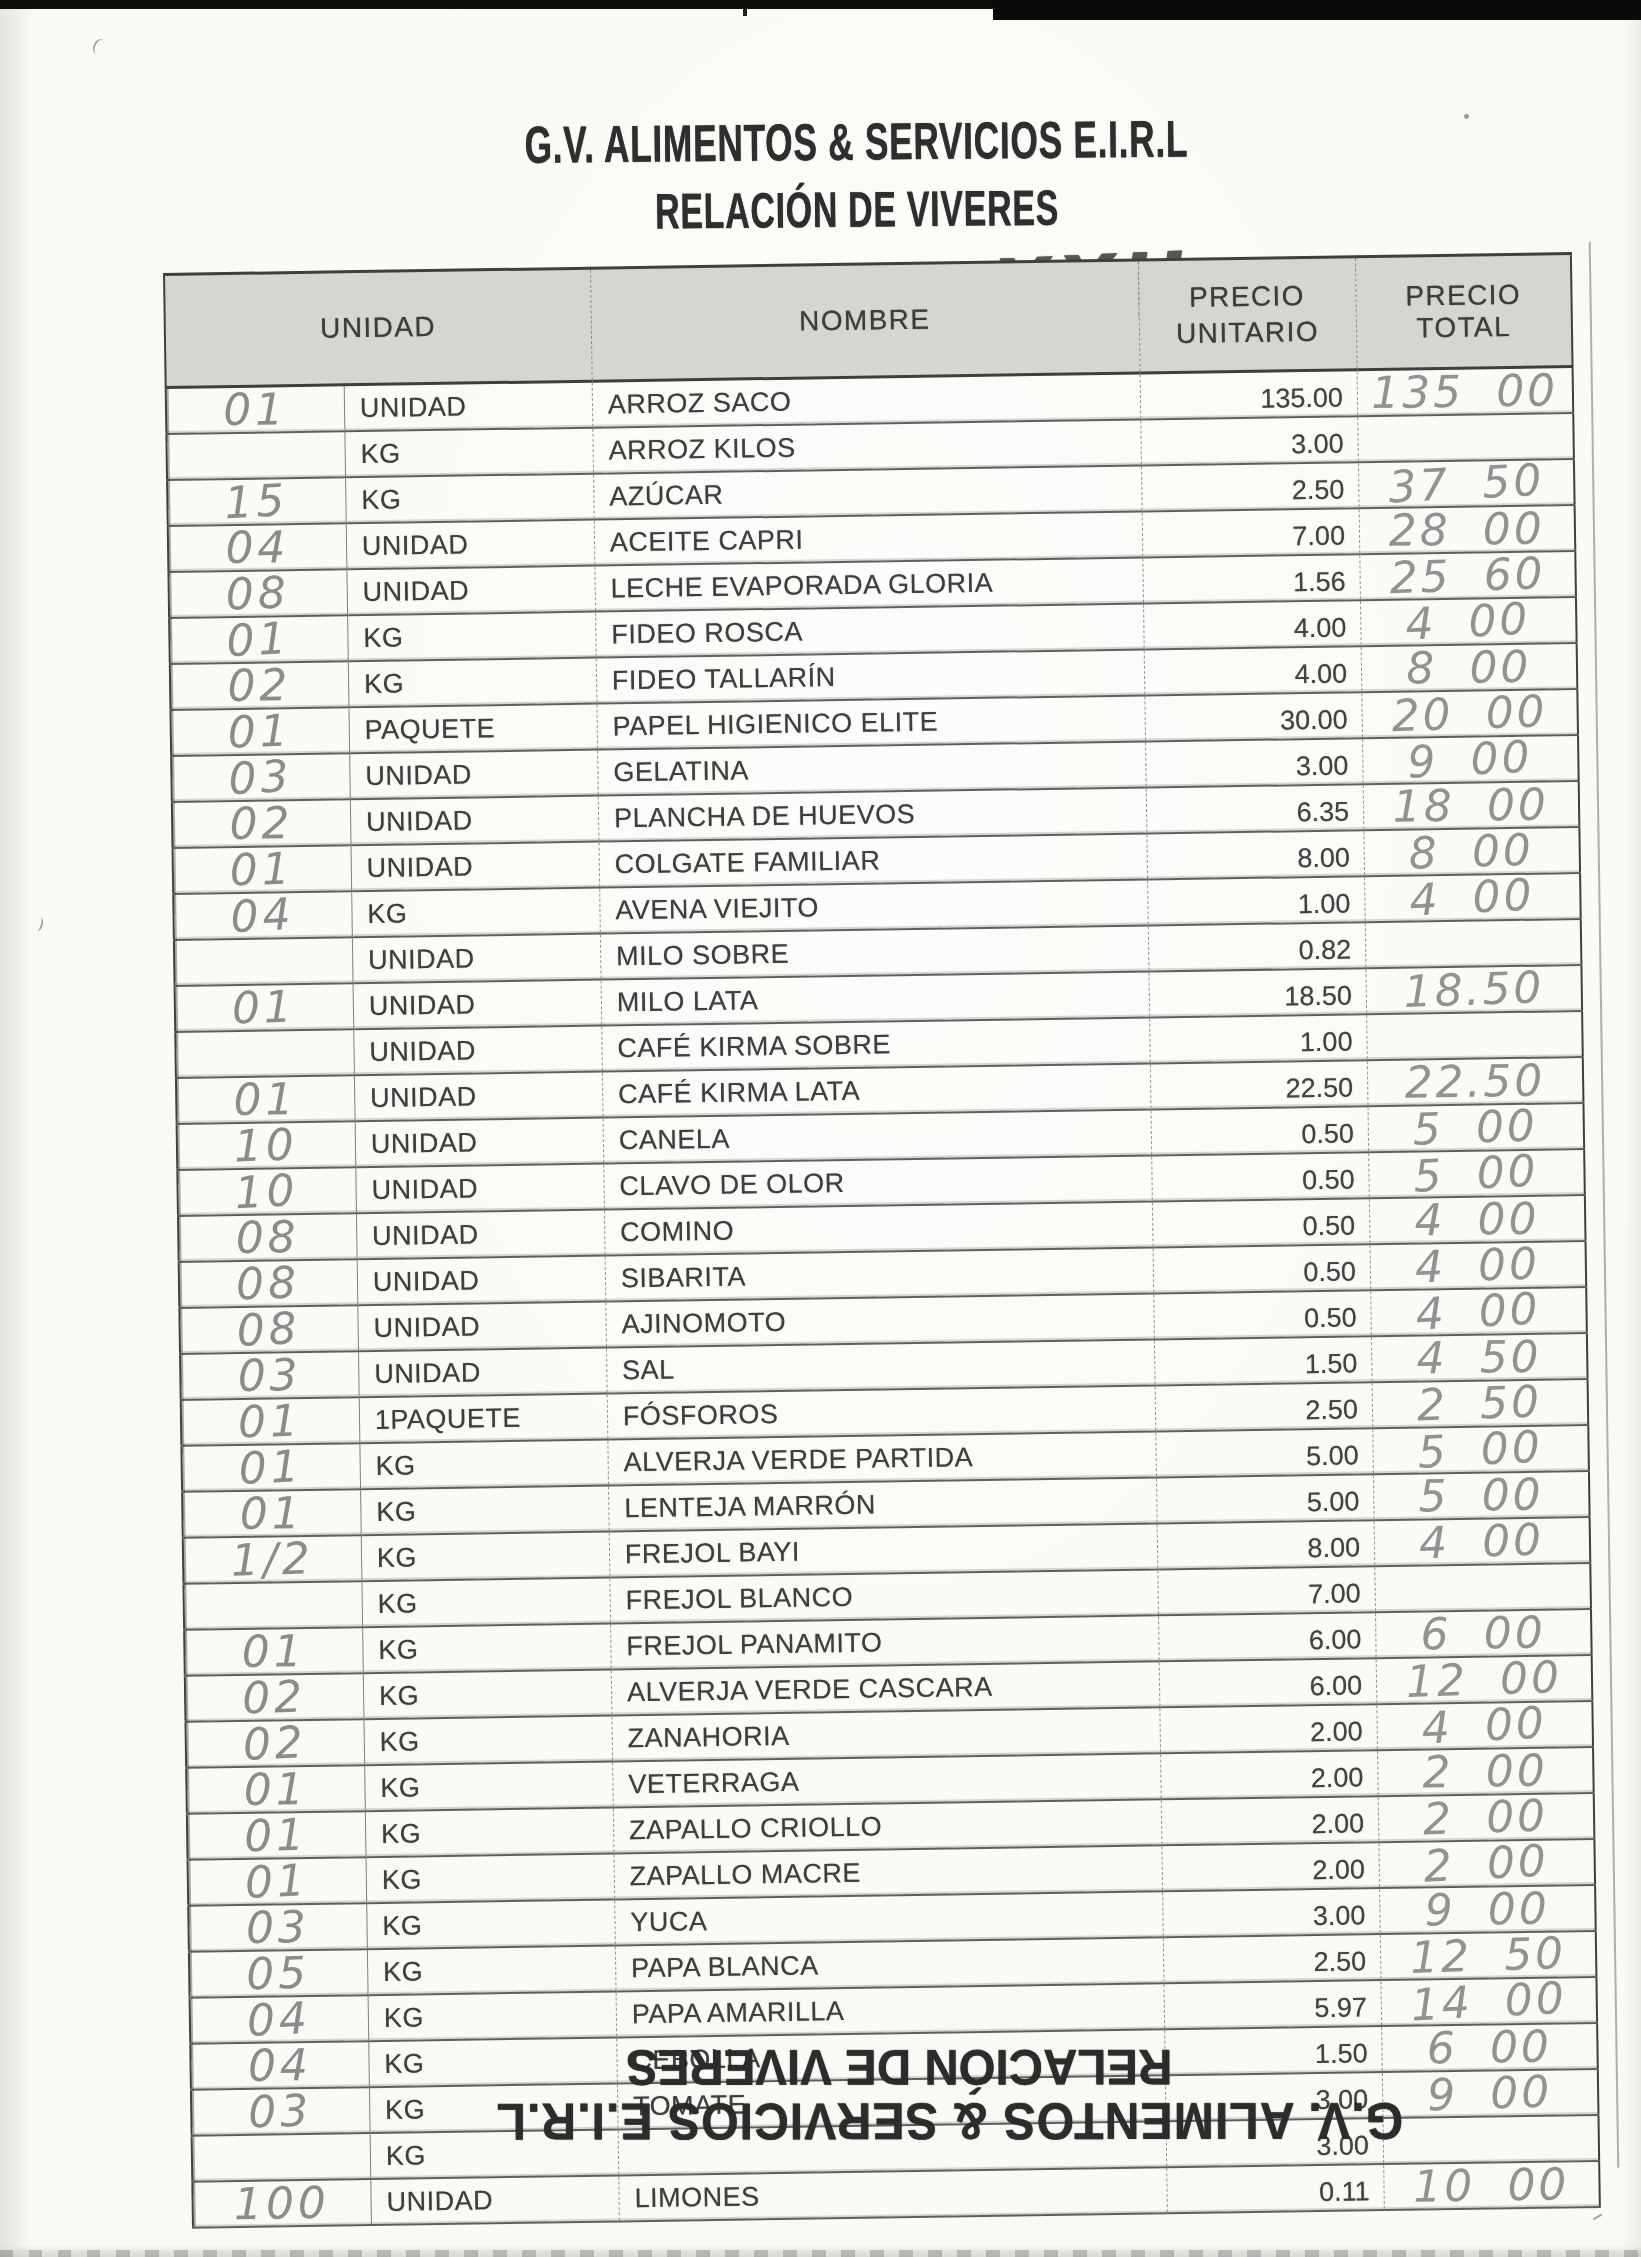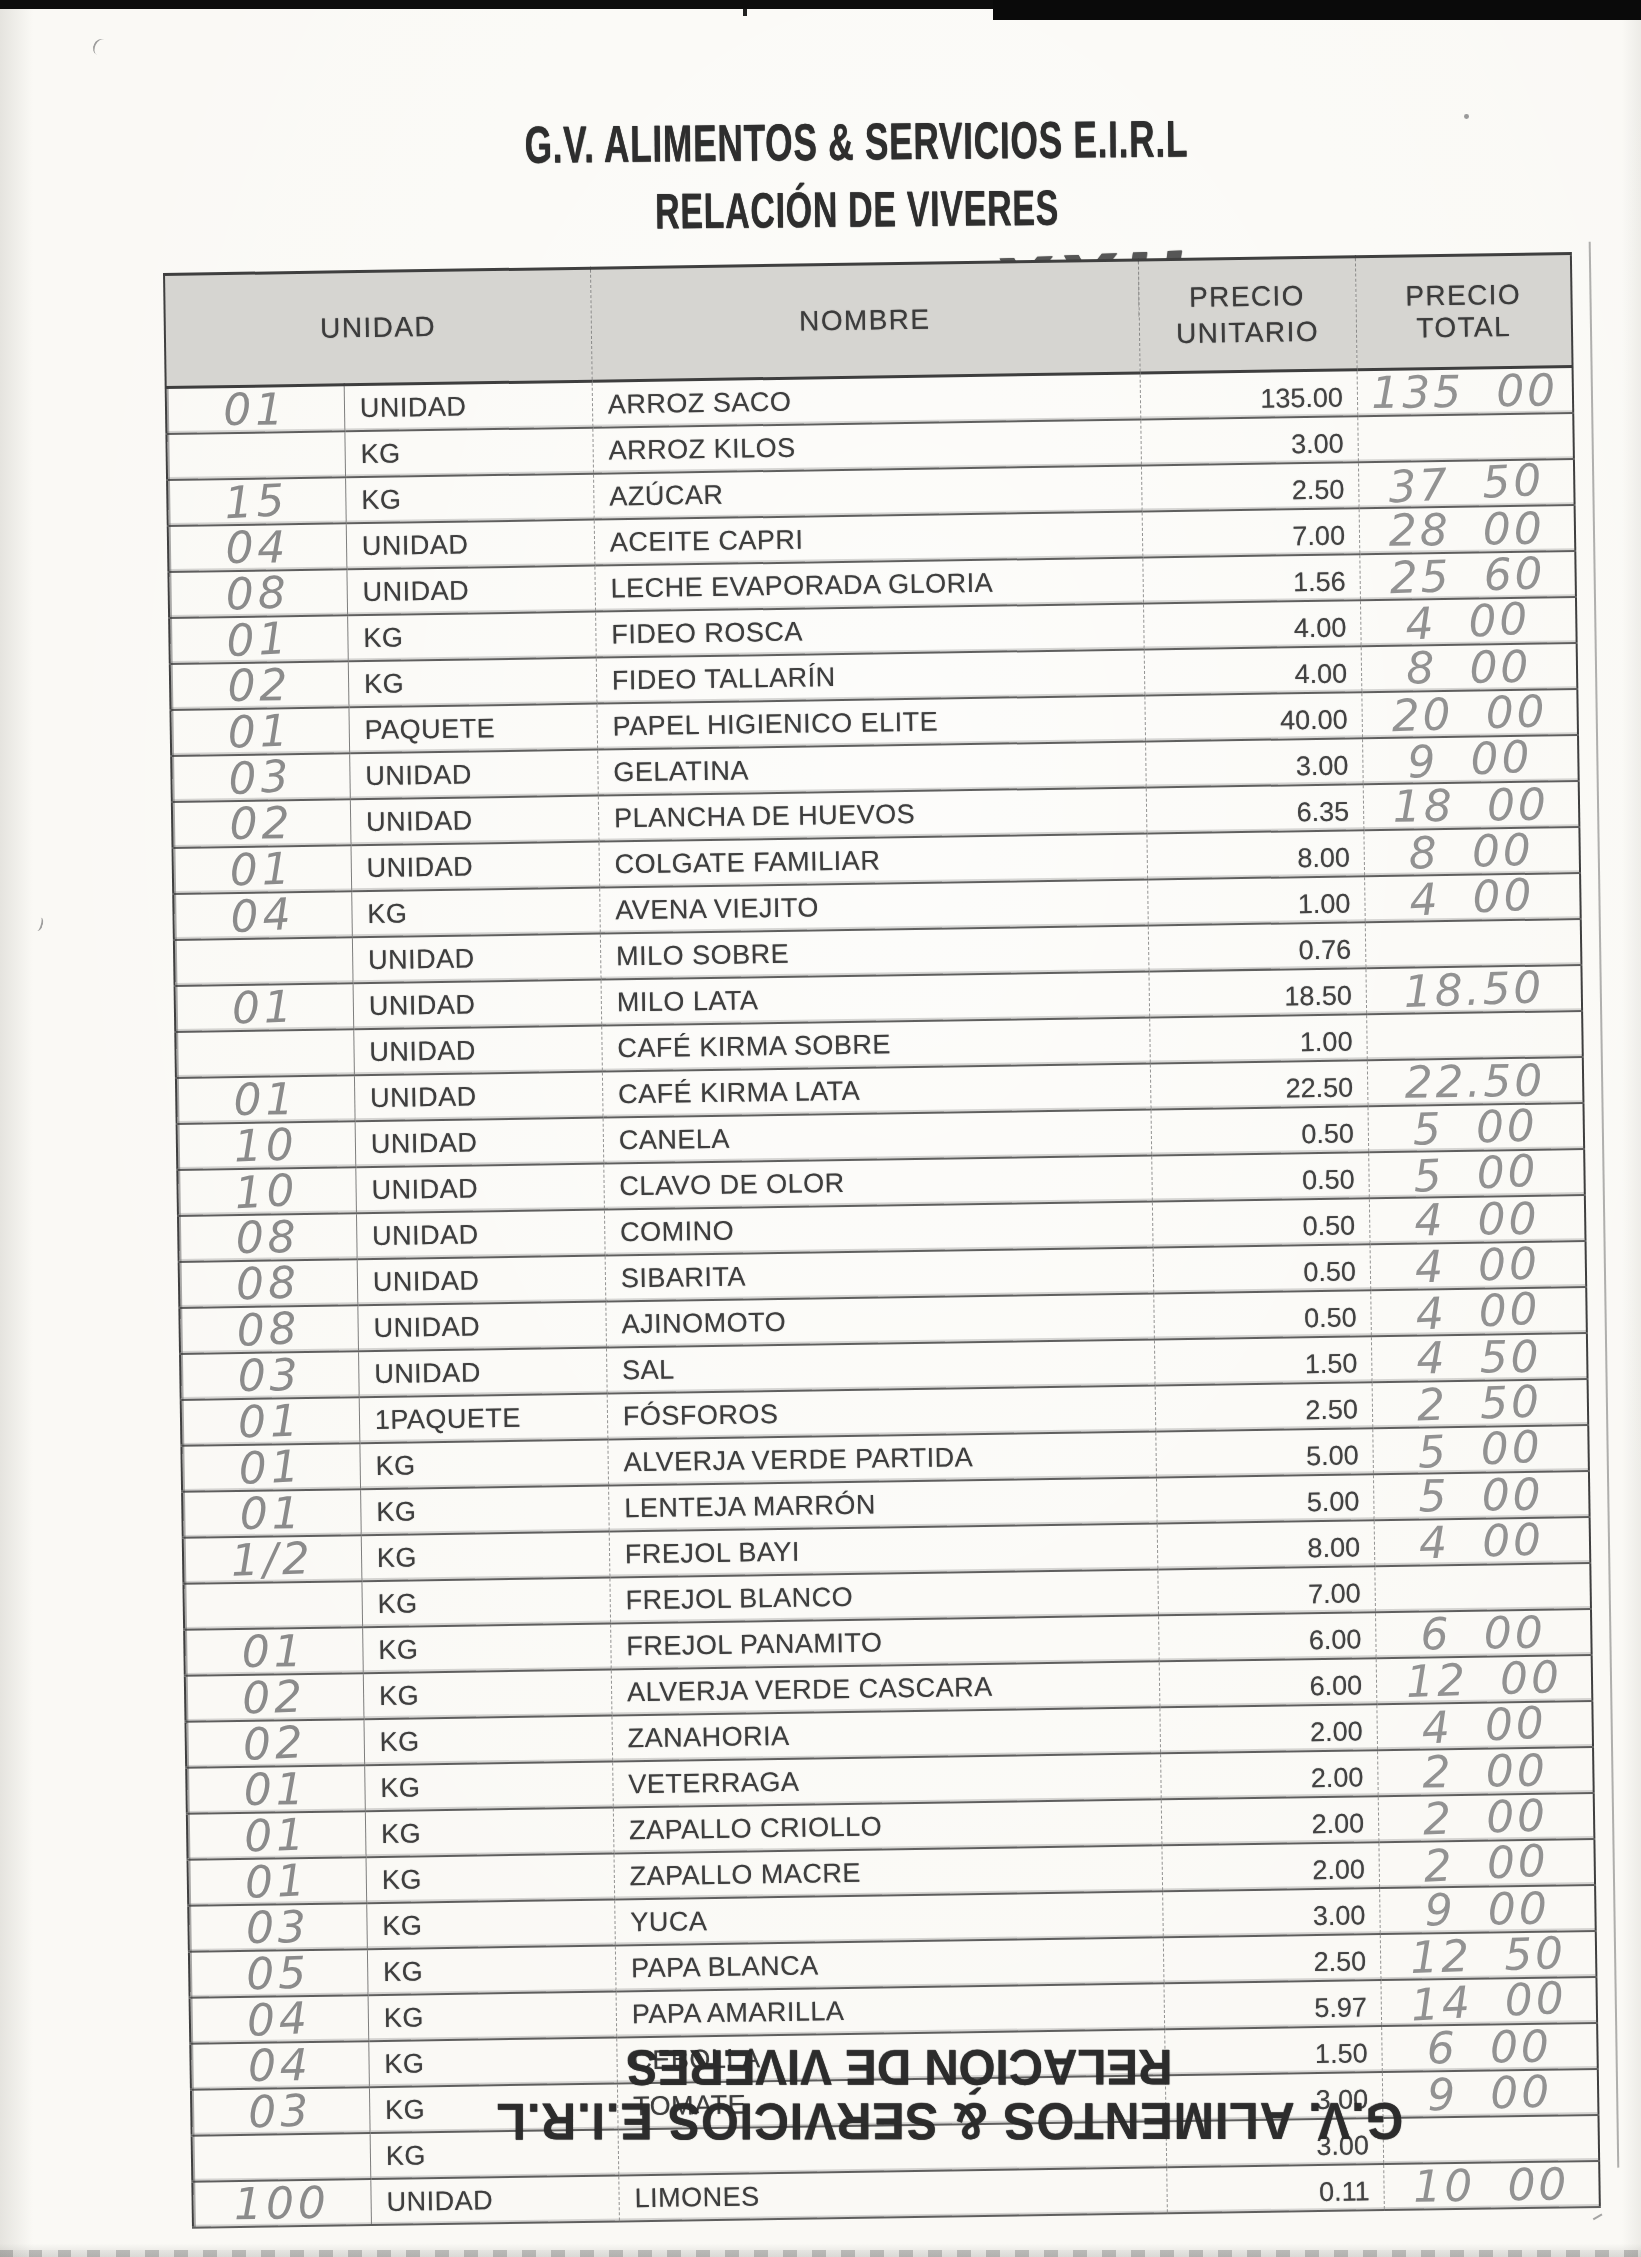--- a/index.html
+++ b/index.html
@@ -193,21 +193,21 @@
             <td class="cell-qty"><span class="qty-text" style="transform: rotate(0deg);">02</span></td>
             <td class="cell-unit"><span>KG</span></td>
             <td class="cell-name"><span>FIDEO TALLARÍN</span></td>
             <td class="cell-price"><span>4.00</span></td>
             <td class="cell-total"><span class="total-text" style="transform: rotate(0deg);">8 00</span></td>
           </tr>
           <tr>
             <td class="cell-qty"><span class="qty-text" style="transform: rotate(-1deg);">01</span></td>
             <td class="cell-unit"><span>PAQUETE</span></td>
             <td class="cell-name"><span>PAPEL HIGIENICO ELITE</span></td>
-            <td class="cell-price"><span>40.00</span></td>
+            <td class="cell-price"><span>30.00</span></td>
             <td class="cell-total"><span class="total-text" style="transform: rotate(-1deg);">20 00</span></td>
           </tr>
           <tr>
             <td class="cell-qty"><span class="qty-text" style="transform: rotate(-2deg);">03</span></td>
             <td class="cell-unit"><span>UNIDAD</span></td>
             <td class="cell-name"><span>GELATINA</span></td>
             <td class="cell-price"><span>3.00</span></td>
             <td class="cell-total"><span class="total-text" style="transform: rotate(-2deg);">9 00</span></td>
           </tr>
           <tr>
@@ -228,21 +228,21 @@
             <td class="cell-qty"><span class="qty-text" style="transform: rotate(-2deg);">04</span></td>
             <td class="cell-unit"><span>KG</span></td>
             <td class="cell-name"><span>AVENA VIEJITO</span></td>
             <td class="cell-price"><span>1.00</span></td>
             <td class="cell-total"><span class="total-text" style="transform: rotate(-2deg);">4 00</span></td>
           </tr>
           <tr>
             <td class="cell-qty"><span class="qty-text" style="transform: rotate(0deg);"></span></td>
             <td class="cell-unit"><span>UNIDAD</span></td>
             <td class="cell-name"><span>MILO SOBRE</span></td>
-            <td class="cell-price"><span>0.76</span></td>
+            <td class="cell-price"><span>0.82</span></td>
             <td class="cell-total"><span class="total-text" style="transform: rotate(0deg);"></span></td>
           </tr>
           <tr>
             <td class="cell-qty"><span class="qty-text" style="transform: rotate(-1deg);">01</span></td>
             <td class="cell-unit"><span>UNIDAD</span></td>
             <td class="cell-name"><span>MILO LATA</span></td>
             <td class="cell-price"><span>18.50</span></td>
             <td class="cell-total"><span class="total-text" style="transform: rotate(-1deg);">18.50</span></td>
           </tr>
           <tr>

